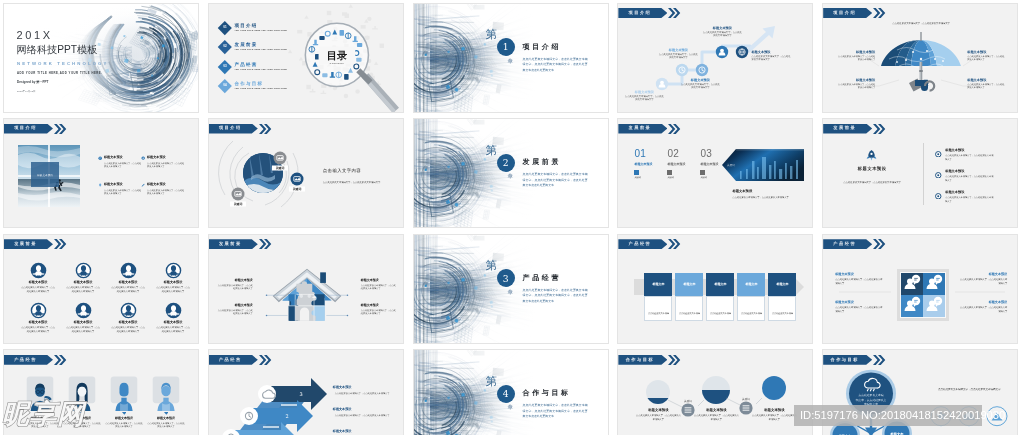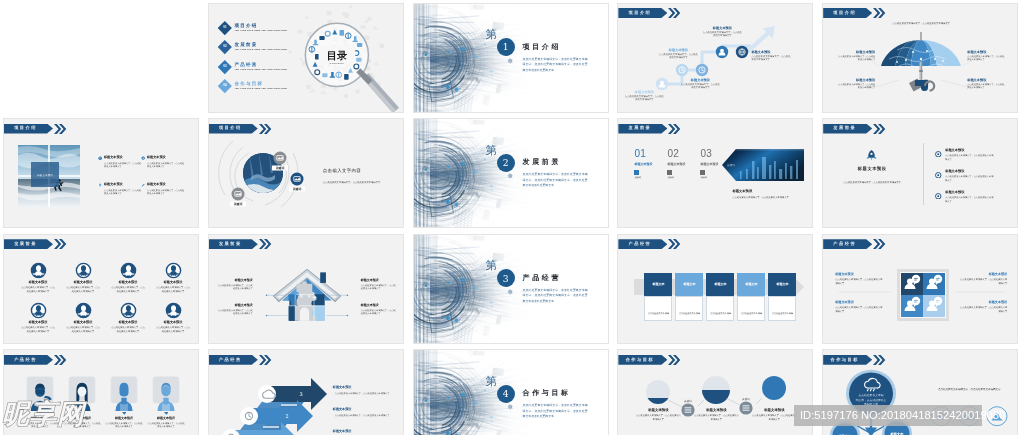--- a/index.html
+++ b/index.html
@@ -181,20 +181,31 @@
   .idbar{position:absolute;left:794px;top:405px;height:21px;width:188px;
          background:rgba(178,178,178,0.86);display:flex;align-items:center;z-index:50;}
   .idbar span{position:absolute;left:6px;font-family:"Liberation Sans",sans-serif;
               font-size:11.2px;color:#ffffff;white-space:nowrap;letter-spacing:0px;line-height:1;}
 
 </style>
 </head>
 <body>
 
 <div class="grid">
+<div class="slide cover" style="left:3.0px;top:2.5px">
+<svg class="art" viewBox="0 0 196 110" preserveAspectRatio="none">
+        <use href="#techart"></use>
+      </svg>
+<div class="cov-year">201X</div>
+<div class="cov-title">网络科技PPT模板</div>
+<div class="cov-sub">NETWORK  TECHNOLOGY</div>
+<div class="cov-tag">ADD YOUR TITLE HERE,ADD YOUR TITLE HERE.</div>
+<div class="cov-des">Designed by 第一PPT</div>
+<div class="cov-date">2018年04月03日</div>
+</div>
 <div class="slide" style="left:207.8px;top:2.5px">
 <div class="toc-row" style="top:19.0px">
         <div class="toc-dia" style="background:#1e5180">
           <span>01</span>
         </div>
         <div class="toc-tx">
           <div class="toc-lb" style="color:#1e5180">项目介绍</div>
           <div class="toc-ds">ADD YOUR TITLE HERE.ADD YOUR TITLE HERE</div>
         </div>
       </div>

